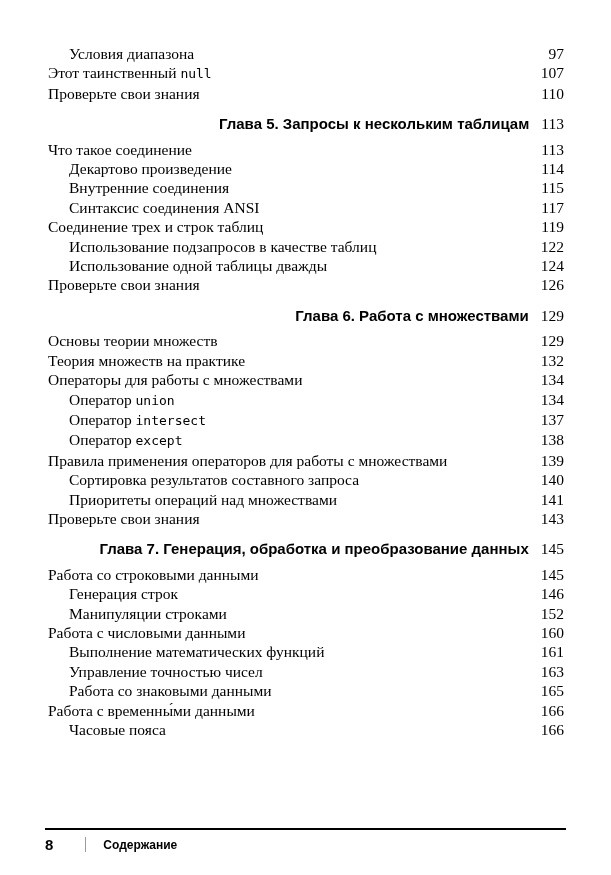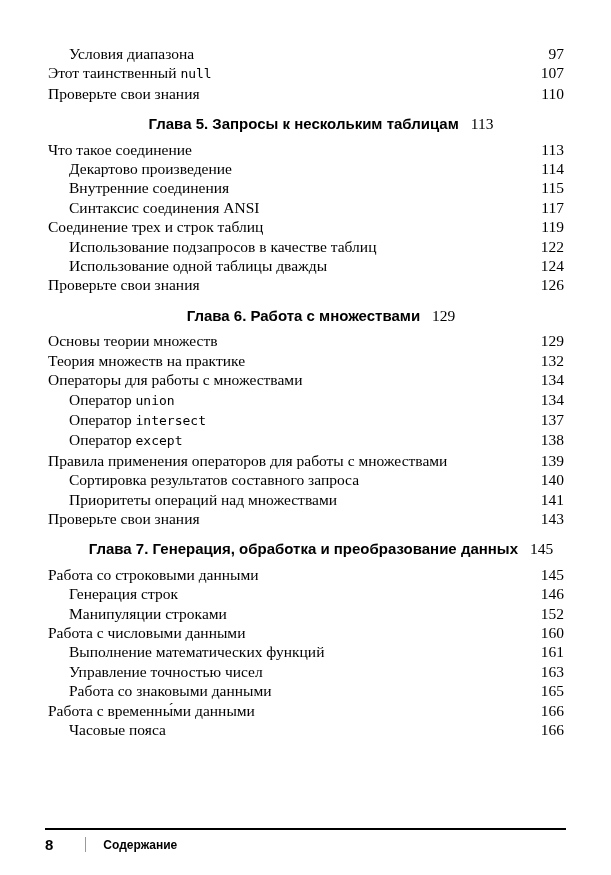--- a/index.html
+++ b/index.html
@@ -21,21 +21,21 @@
     justify-content: space-between;
     line-height: 19.4px;
     font-size: 15.5px;
   }
   .toc-row.lvl2 { padding-left: 21px; }
   .toc-title { white-space: nowrap; }
   .toc-page { white-space: nowrap; padding-left: 12px; }
   .toc-heading {
     display: flex;
     align-items: baseline;
-    justify-content: center;
+    justify-content: flex-end;
     font-family: "Liberation Sans", sans-serif;
     font-weight: bold;
     font-size: 15px;
     line-height: 19.4px;
     margin-top: 11px;
     margin-bottom: 6px;
     margin-left: 30px;
   }
   .toc-heading .toc-page {
     font-family: "Liberation Serif", serif;

